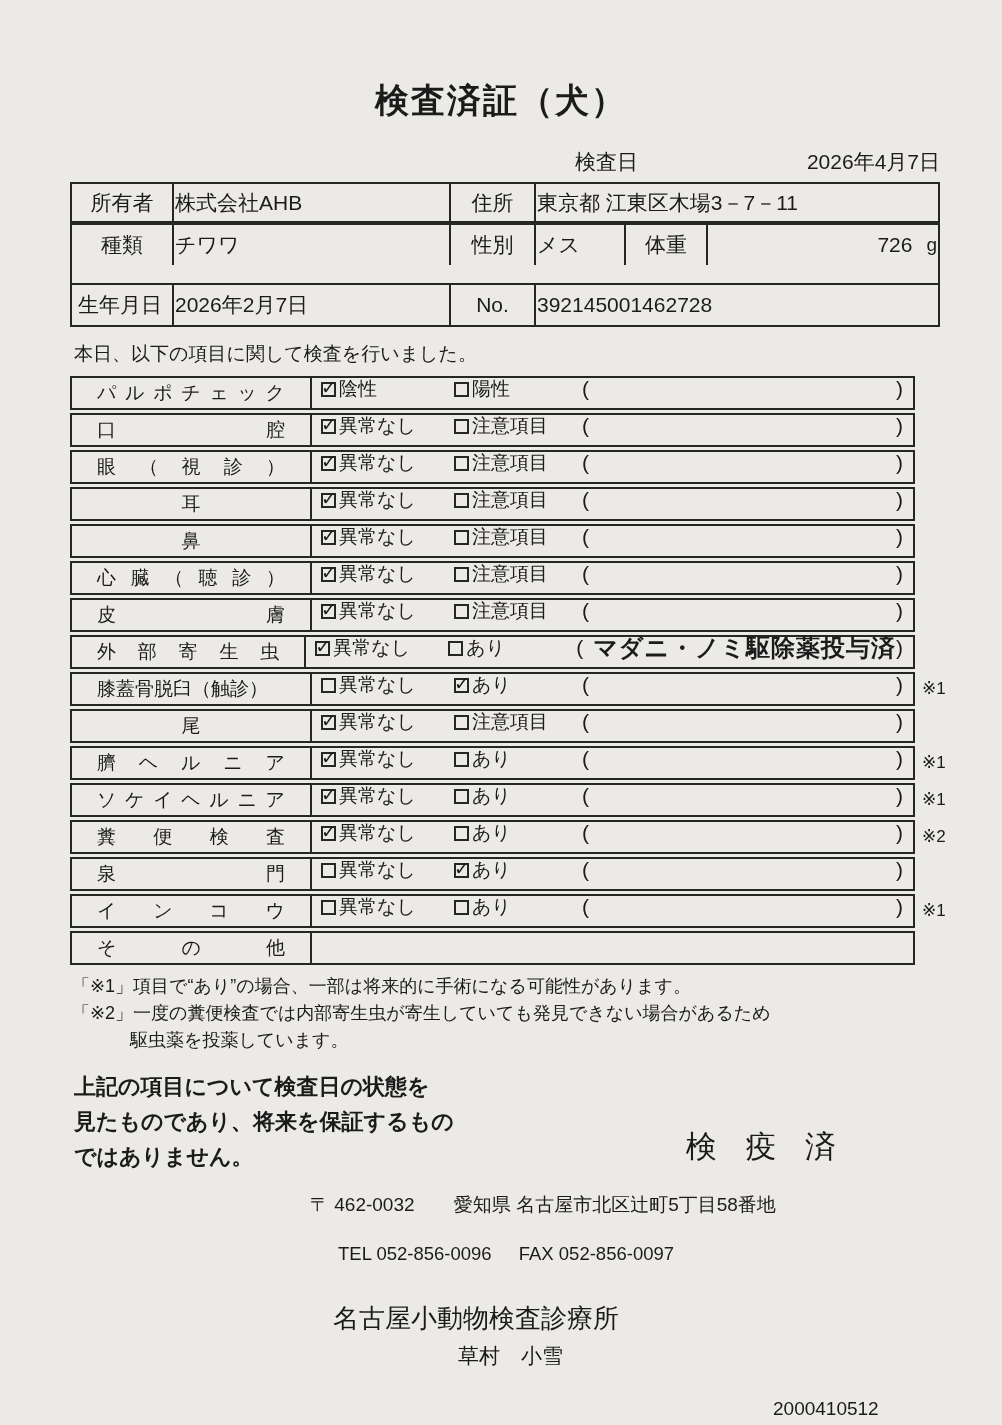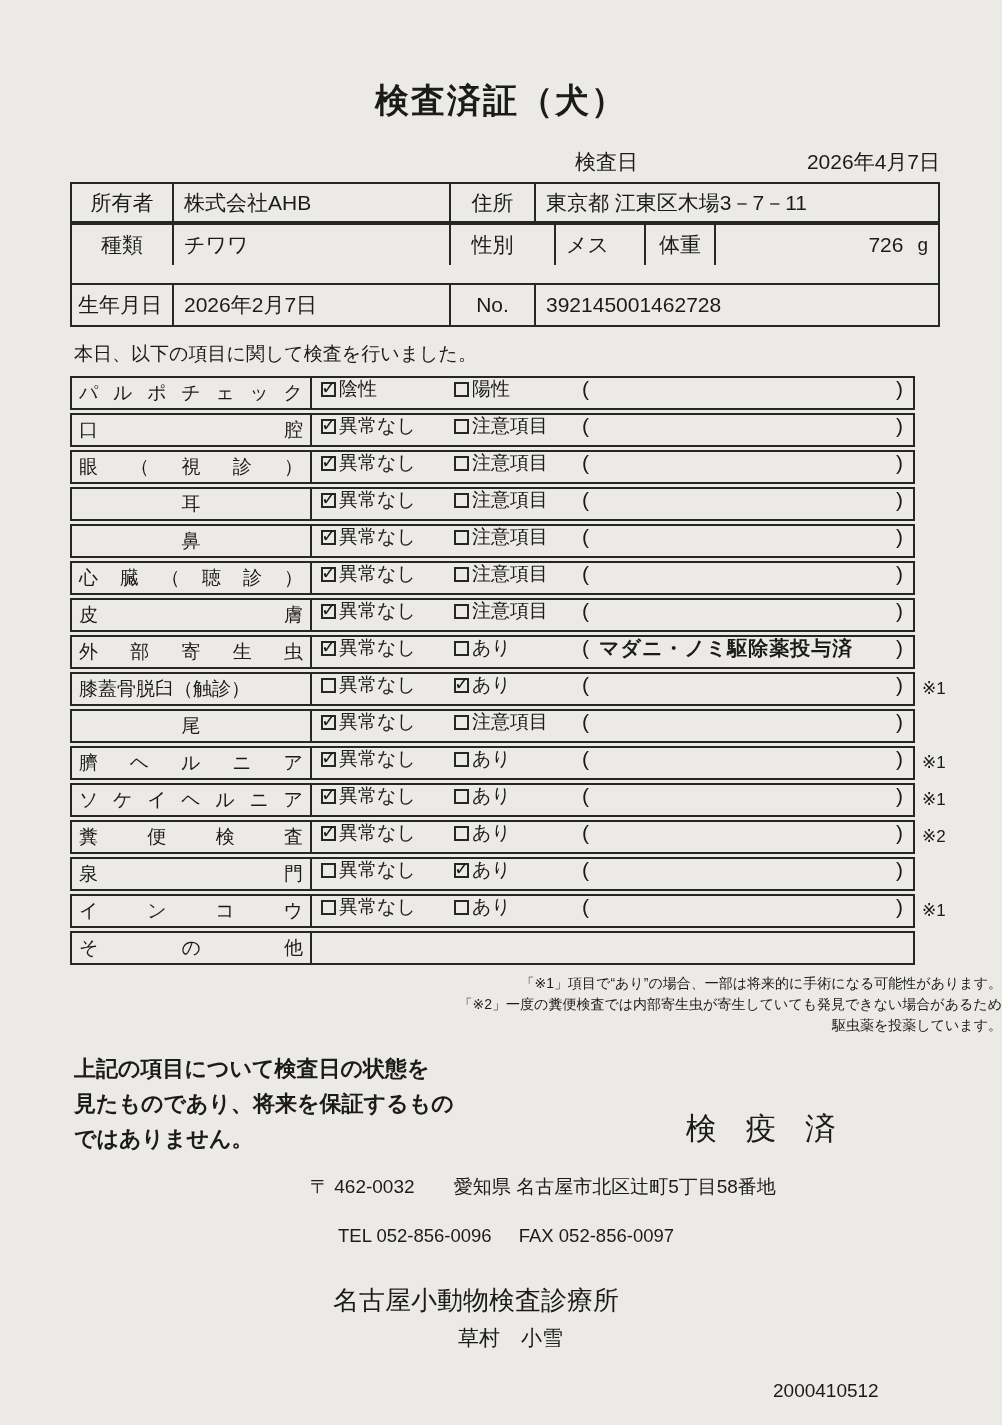--- a/index.html
+++ b/index.html
@@ -16,61 +16,61 @@
   .title { text-align:center; font-size:34px; font-weight:bold; letter-spacing:2px; }
 
   
   .date-line { display:flex; width:870px; margin:24px 0 6px 70px; font-size:21px; align-items:flex-end; }
   .date-line .spacer { width:505px; }
   .date-line .date-value { flex:1; text-align:right; }
 
   
   .htable { display:flex; width:870px; margin-left:70px; border:2px solid #262626; background:#eceae6; }
   .htable + .htable { margin-top:0; }
-  .hcell { display:flex; align-items:center; padding:0 10px; font-size:21px; height:37px; }
+  .hcell { display:flex; align-items:center; padding:0 1px; font-size:21px; height:37px; }
   .hcell.lab { justify-content:center; }
   .hcell.bl { border-left:2px solid #262626; }
   .w-lab1 { width:100px; }
   .w-val1 { width:277px; }
   .w-lab2 { width:85px; }
   .w-flex { flex:1; }
-  .w-sex  { width:90px;margin-left:20px; }
-  .w-wt   { width:70px; }
+  .w-sex  { width:90px; }
+  .w-wt   { width:82px; }
   .pet-table .hcell { height:40px; }
   .pet-row { display:flex; }
   .pet-row + .pet-row { border-top:2px solid #262626; }
   .weight-cell { justify-content:flex-end; }
   .weight-cell .unit { margin-left:14px; font-size:19px; }
 
   .owner-table { margin-top:0; }
   .pet-table { margin-top:15px; }
 
   
   .intro { margin:14px 0 9px 74px; font-size:19px; }
 
   
   .exam-table { margin-left:70px; width:900px; }
   .exam-row { display:flex; margin-bottom:3px; height:34px; }
   .row-box { width:845px; display:flex; border:2px solid #262626; background:#eceae6; }
-  .row-label { width:240px; border-right:2px solid #262626; padding:0 7px; font-size:19px; line-height:30px; overflow:hidden; white-space:nowrap; }
+  .row-label { width:240px; border-right:2px solid #262626; padding:0 25px; font-size:19px; line-height:30px; overflow:hidden; white-space:nowrap; }
   .lbl-justify { text-align:justify; text-align-last:justify; }
   .lbl-center  { text-align:center; }
   .lbl-left    { text-align:left; letter-spacing:0; }
   .row-content { flex:1; display:flex; align-items:center; padding:0 10px 8px 9px; font-size:19px; }
   .opt { display:flex; align-items:center; }
   .opt1 { width:133px; }
   .opt2 { width:128px; }
   .cbx { width:15px; height:15px; border:2px solid #262626; margin-right:3px; position:relative; flex:none; }
   .cbx.on::after { content:"✓"; position:absolute; left:-2px; top:-8px; font-size:19px; font-weight:bold; color:#1b1b1b; }
   .paren { font-size:21px; }
-  .note { flex:1; font-size:20px; font-weight:bold; padding-left:10px; letter-spacing:1px; white-space:nowrap; overflow:hidden; }
+  .note { flex:1; font-size:24px; font-weight:bold; padding-left:10px; letter-spacing:1px; white-space:nowrap; overflow:hidden; }
   .mark { width:52px; font-size:17px; line-height:34px; padding-left:7px; white-space:nowrap; }
 
   
-  .footnotes { margin:8px 0 16px 72px; font-size:14px; line-height:1.5;text-align:right; }
+  .footnotes { margin:8px 0 16px 72px; font-size:18px; line-height:1.5; }
   .fn-cont { margin-left:58px; }
 
   
   .statement-wrap { display:flex; margin:16px 0 0 74px; width:860px; }
   .statement { font-size:22px; font-weight:bold; line-height:1.58; flex:1; }
   .stamp { font-size:31px; letter-spacing:10px; align-self:flex-end; margin:0 88px 6px 0; white-space:nowrap; }
 
   
   .clinic-postal { margin:18px 0 0 310px; font-size:19px; }
   .clinic-postal .addr { margin-left:34px; }

